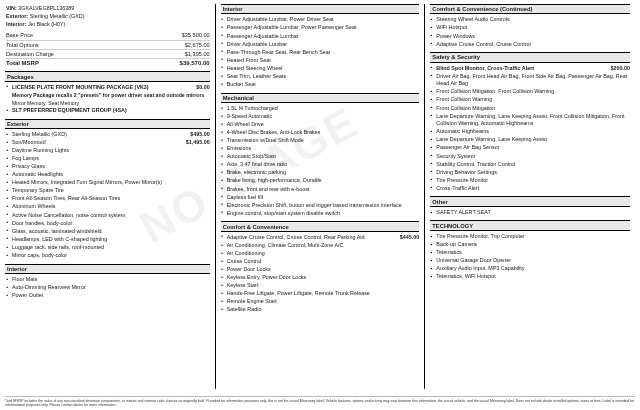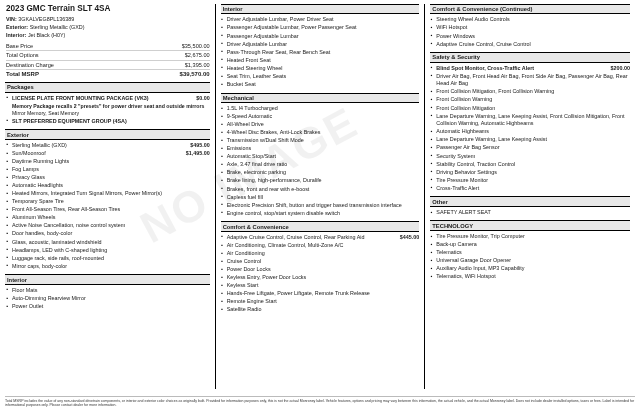--- a/index.html
+++ b/index.html
@@ -145,21 +145,20 @@
 <body>
 
 <div class="sheet">
 
   <div class="watermark">NO IMAGE</div>
 
   <div class="cols">
 
     <div class="col col-1">
 
-      <div class="title">2023 GMC Terrain SLT 4SA</div>
 
       <div class="kv">
         <b>VIN:</b>
         <span>3GKALVEG8PL136389</span>
       </div>
       <div class="kv">
         <b>Exterior:</b>
         <span>Sterling Metallic (GXD)</span>
       </div>
       <div class="kv">

